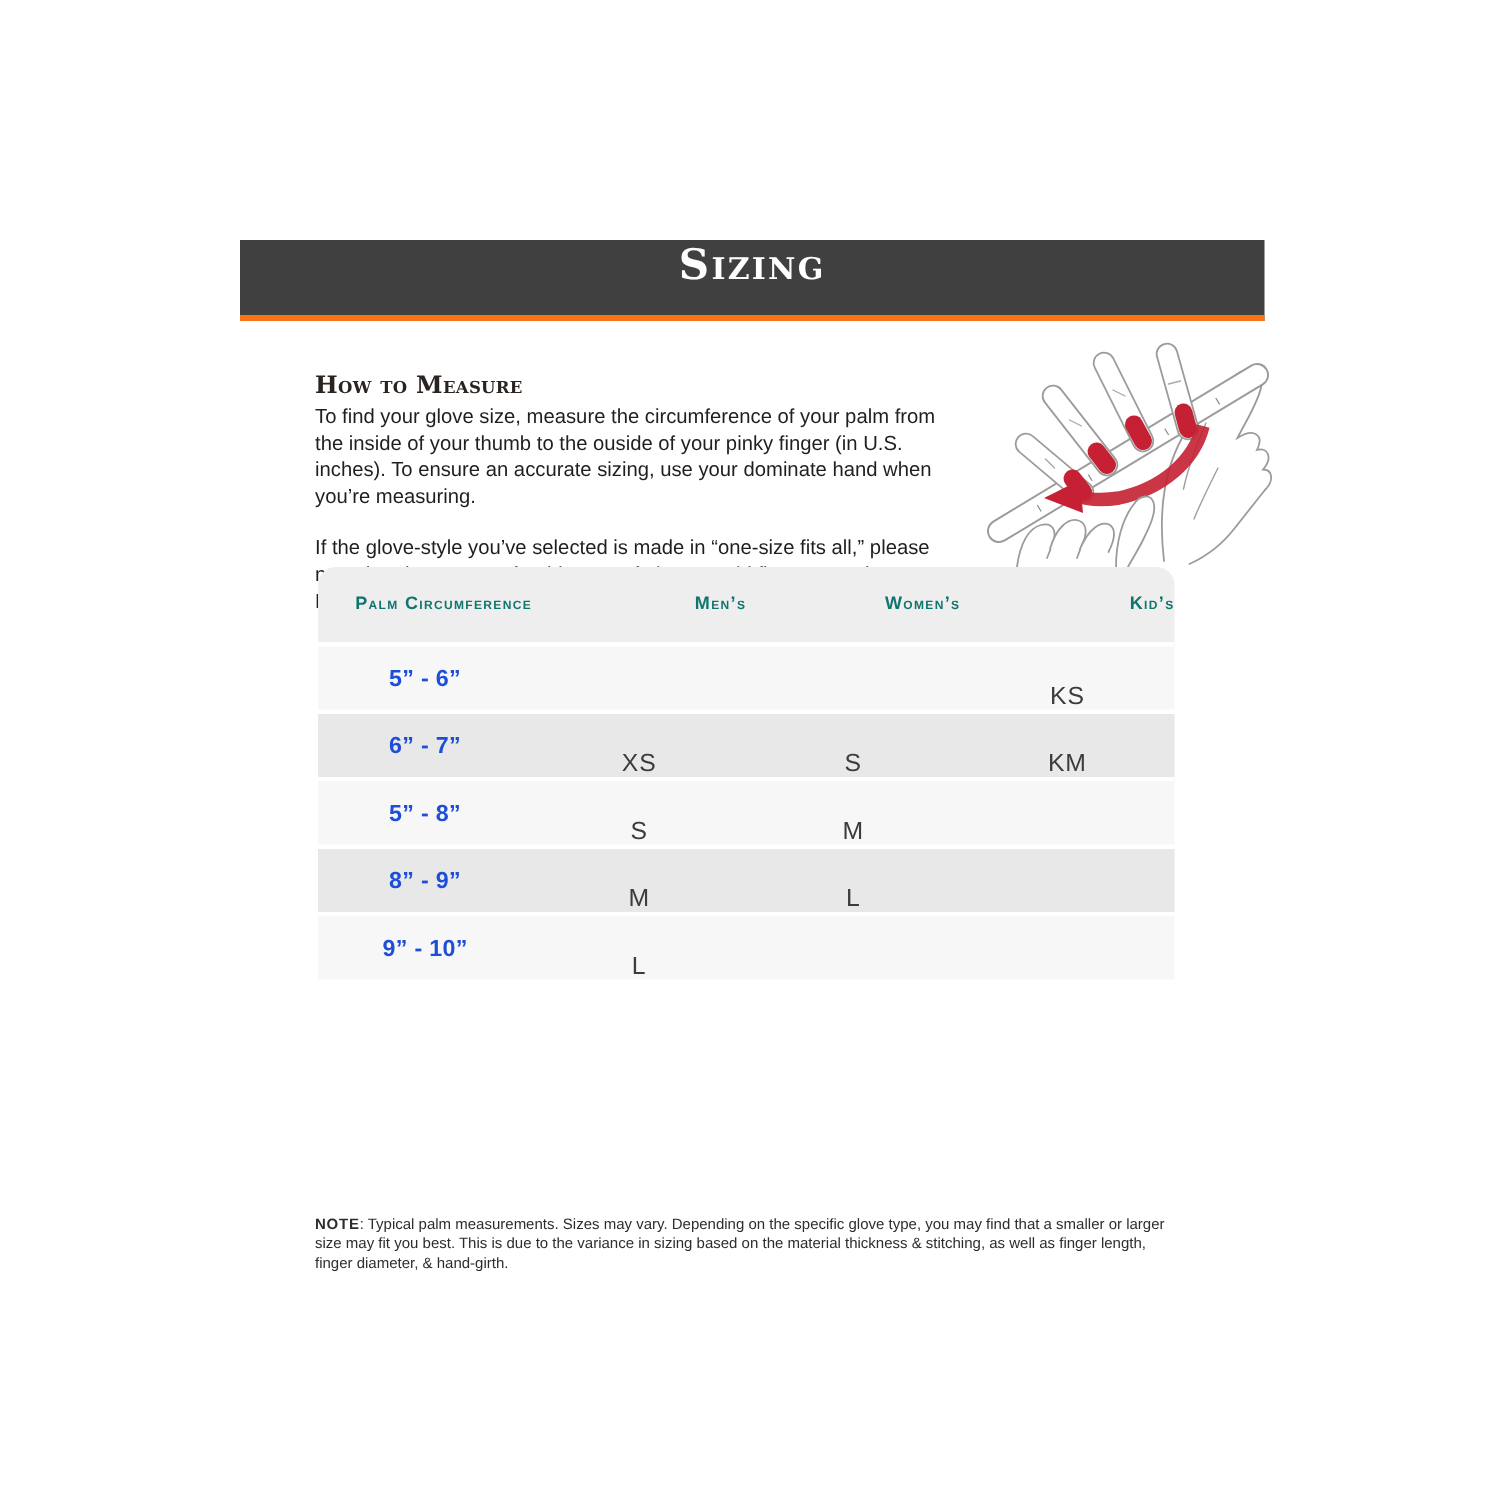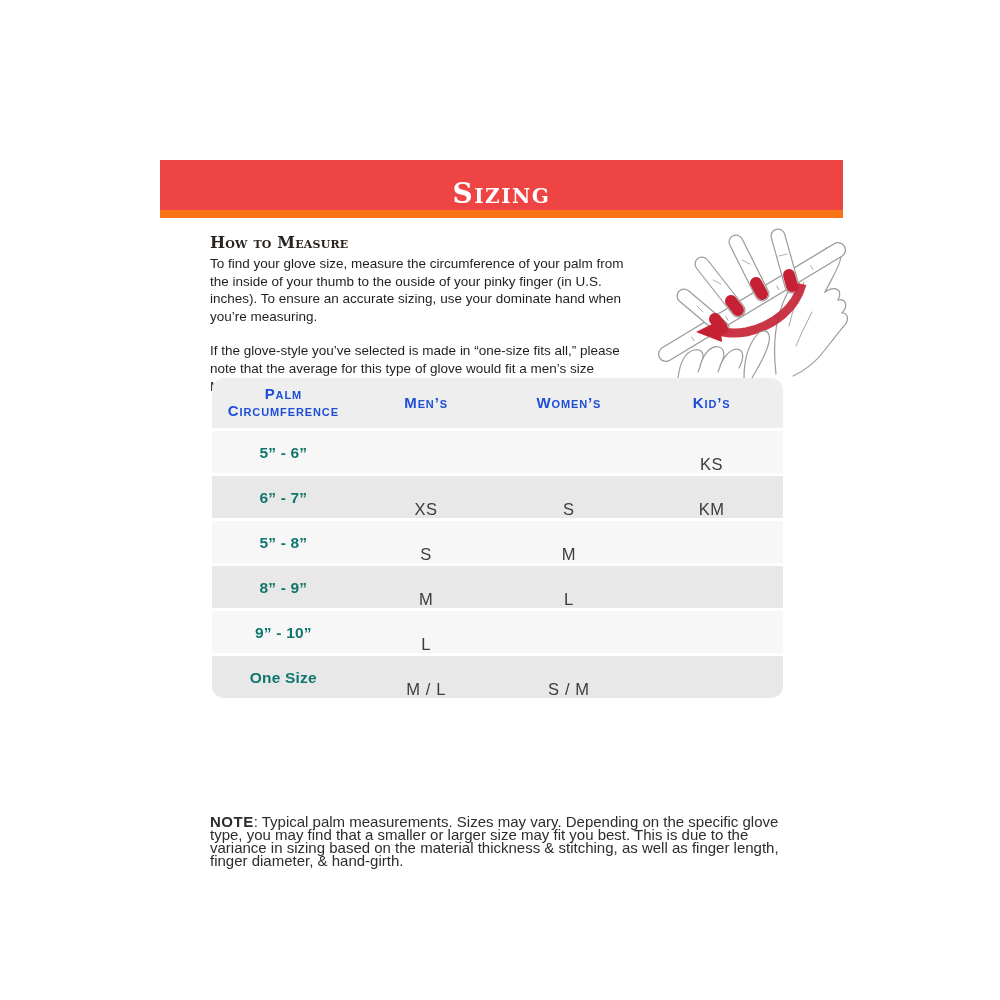--- a/index.html
+++ b/index.html
@@ -8,36 +8,36 @@
     width:1000px;height:1000px;
     background:#ffffff;
     font-family:"Liberation Sans",sans-serif;
     color:#231f20;
     overflow:hidden;
   }
 
   
   .title-bar{
     position:absolute;left:160px;top:160px;width:683px;height:50px;
-    background:#ef4444;
-    border-bottom:8px solid #f97316;
-    display:flex;align-items:flex-end;justify-content:center;
+    background:#404040;
+    border-bottom:4px solid #f97316;
+    display:flex;align-items:flex-start;justify-content:center;
   }
   .title-bar .title{
     font-family:"DejaVu Serif",serif;
     font-variant:small-caps;
     font-weight:700;
     font-size:28px;
     letter-spacing:1.5px;
     color:#ffffff;
   }
 
   
   .howto{
-    position:absolute;left:210px;top:233px;width:438px;
+    position:absolute;left:210px;top:247px;width:438px;
   }
   .howto h2{
     margin:0 0 3px 0;
     font-family:"DejaVu Serif",serif;
     font-variant:small-caps;
     font-weight:700;
     font-size:16px;
     letter-spacing:0.2px;
     color:#2a2421;
   }
@@ -65,47 +65,48 @@
   }
   .t-head{
     background:#EFEEEE;
     height:50px;
     border-radius:12px 12px 0 0;
     border-bottom:3px solid #ffffff;
   }
   .t-head .hcell{
     font-variant:small-caps;
     font-weight:700;
-    font-size:15px;
+    font-size:12px;
     letter-spacing:0.9px;
     line-height:1.12;
-    color:#1d4ed8;
+    color:#0f766e;
+    text-align:right;
   }
   .t-data{height:42px;border-bottom:3px solid #ffffff;}
   .t-data.light{background:#F8F7F7;}
   .t-data.dark{background:#E9E8E8;text-align:center;}
   .t-data.last{border-bottom:none;border-radius:0 0 12px 12px;}
   .cell-palm{
     font-weight:700;
     font-size:15.5px;
     letter-spacing:0.2px;
-    color:#0f766e;
+    color:#1d4ed8;
   }
   .cell-size{
     font-weight:400;
     font-size:16.5px;
     letter-spacing:0.6px;
     color:#3c3c3c;
     margin-top:24px;
   }
 
   
   .note{
     position:absolute;left:210px;top:800px;width:580px;
-    font-size:15px;
+    font-size:10px;
     line-height:13px;
     color:#2d2d2d;
   }
   .note b{font-weight:700;letter-spacing:0.5px;}
 </style>
 </head>
 <body>
 
 <div class="page">
 
@@ -217,23 +218,17 @@
       <div class="cell-size">M</div>
       <div class="cell-size">L</div>
       <div class="cell-size"></div>
     </div>
     <div class="t-row t-data light">
       <div class="cell-palm">9” - 10”</div>
       <div class="cell-size">L</div>
       <div class="cell-size"></div>
       <div class="cell-size"></div>
     </div>
-    <div class="t-row t-data dark last">
-      <div class="cell-palm">One Size</div>
-      <div class="cell-size">M / L</div>
-      <div class="cell-size">S / M</div>
-      <div class="cell-size"></div>
-    </div>
   </div>
 
   <p class="note"><b>NOTE</b><span>: Typical palm measurements. Sizes may vary. Depending on the specific glove type, you may find that a smaller or larger size may fit you best. This is due to the variance in sizing based on the material thickness &amp; stitching, as well as finger length, finger diameter, &amp; hand-girth.</span></p>
 
 </div>
 
 </body></html>

